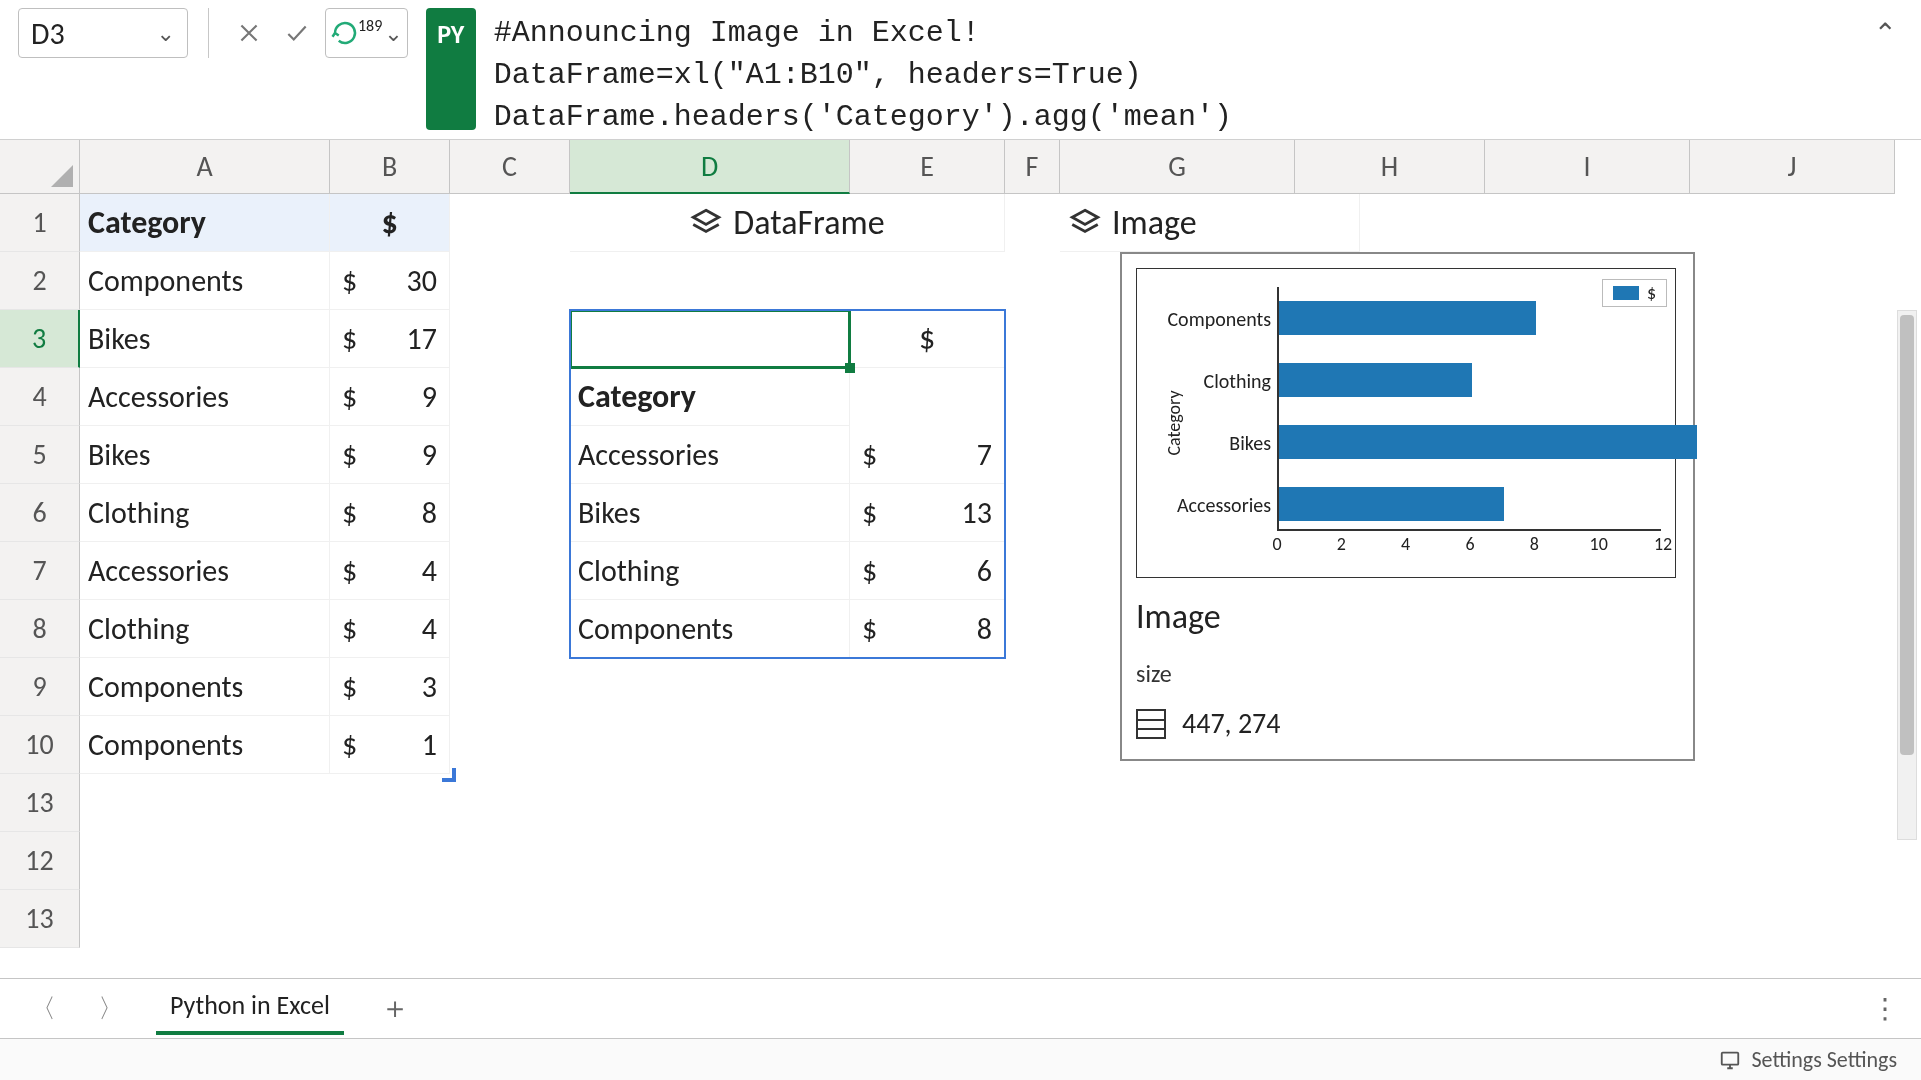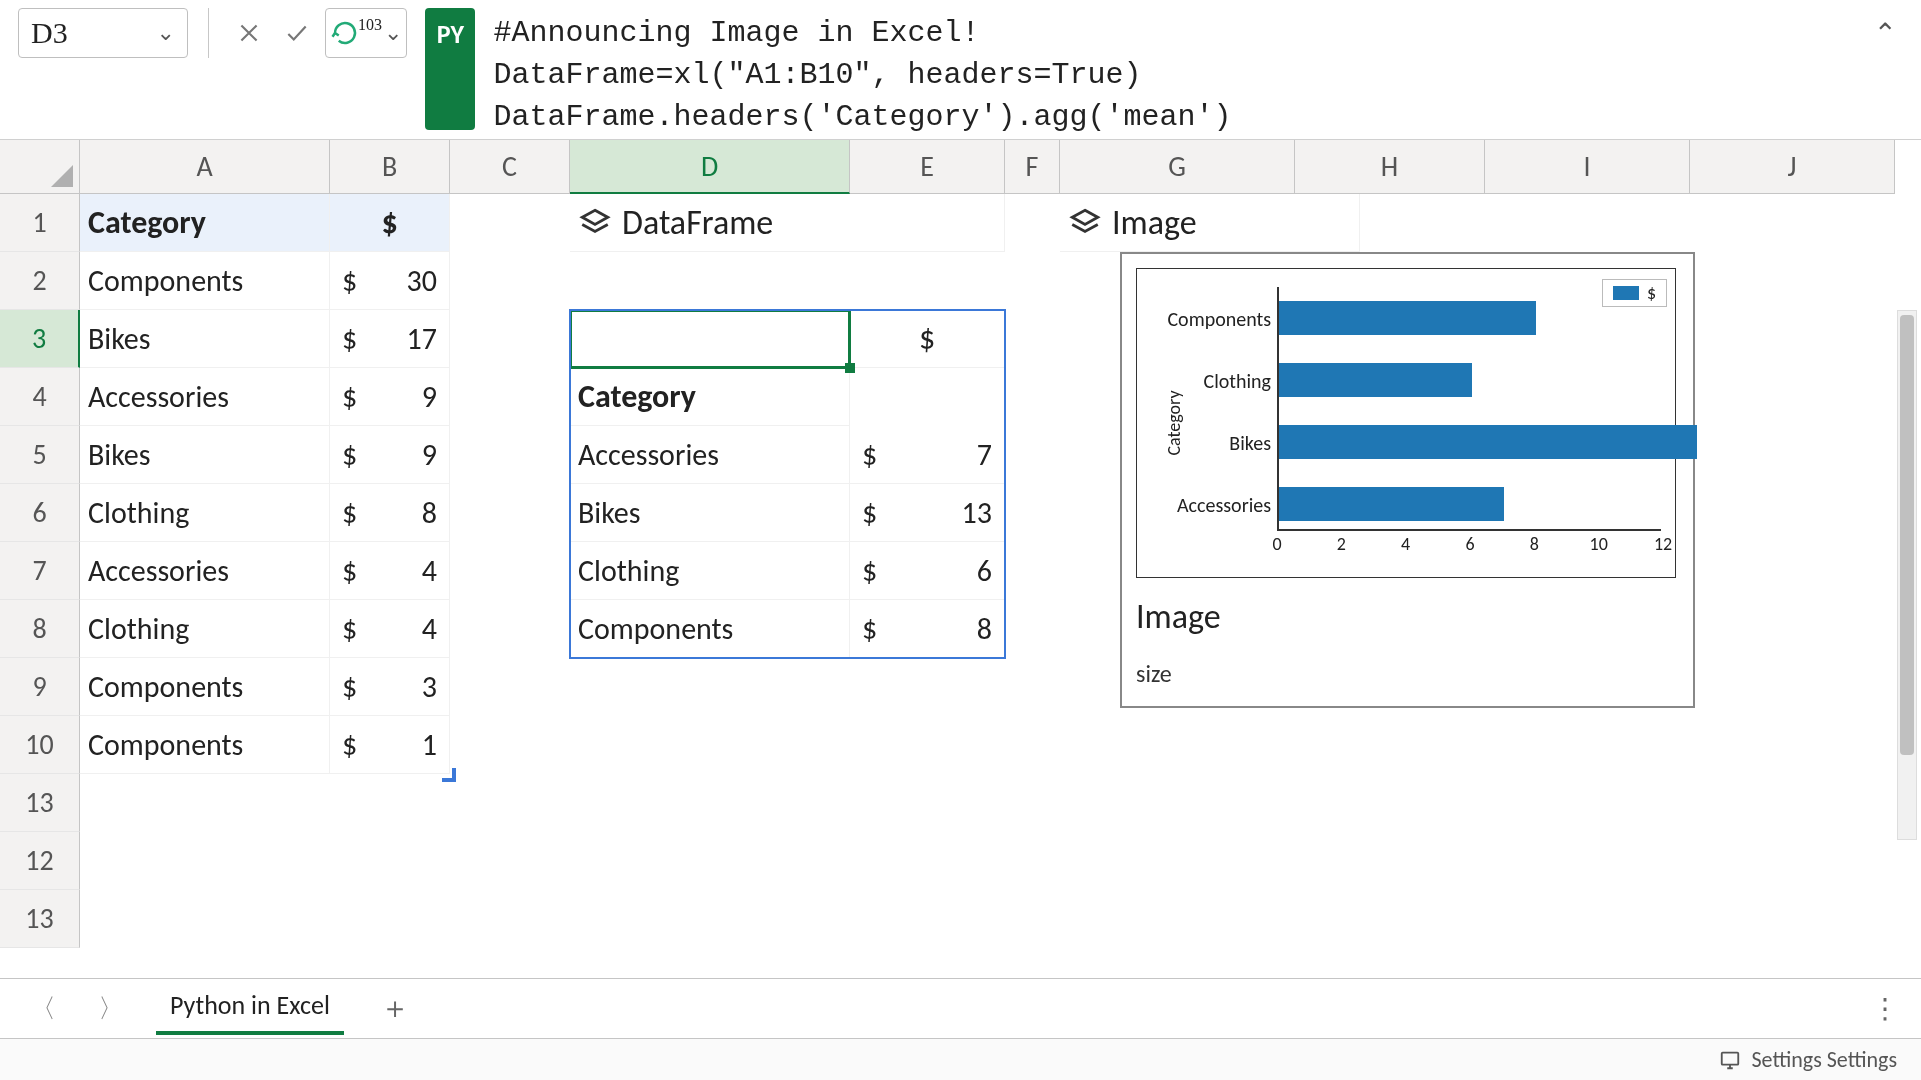--- a/index.html
+++ b/index.html
@@ -1,20 +1,20 @@
 <!DOCTYPE html>
 <html><head>
 <meta charset="utf-8">
 <style>
   * { box-sizing: border-box; margin: 0; padding: 0; }
   html, body { width: 1921px; height: 1080px; font-family: "Segoe UI", Calibri, Arial, sans-serif; background: #fff; color: #222; overflow: hidden; }
 
   
   .formula-bar { display: flex; align-items: stretch; padding: 8px 18px 8px 18px; border-bottom: 1px solid #d0d0d0; height: 140px; position: relative; }
-  .name-box-wrap { display:flex; align-items:flex-start; gap:8px;font-family:Liberation Serif, serif; }
+  .name-box-wrap { display:flex; align-items:flex-start; gap:8px; }
   .name-box { width: 170px; height: 50px; border: 1px solid #bfbfbf; border-radius: 4px; display:flex; align-items:center; padding:0 12px; font-size: 30px; justify-content:space-between; background:#fff; }
   .chev { font-size: 22px; color:#555; }
   .sep-vert { width:1px; height:50px; background:#c7c7c7; margin:0 12px; }
   .fb-btn { width:40px; height:50px; display:flex; align-items:center; justify-content:center; color:#666; font-size:26px; }
   .fb-btn svg { width:26px; height:26px; }
   .fb-group { display:flex; align-items:center; border:1px solid #bfbfbf; border-radius:4px; height:50px; padding:0 4px; margin-right:18px; }
   .py-badge { width:50px; height:122px; background:#107c41; color:#fff; font-size:26px; font-weight:600; display:flex; align-items:flex-start; justify-content:center; padding-top:10px; border-radius:4px; margin-right:18px; }
   .code-area { font-family: Consolas, "Courier New", monospace; font-size:30px; line-height:42px; white-space:pre; flex:1; padding-top:4px; }
   .collapse-chev { position:absolute; right:24px; top:16px; font-size:28px; color:#555; }
 
@@ -101,21 +101,21 @@
     </div>
     <div class="fb-btn">
       <svg viewBox="0 0 24 24">
           <path d="M4 13l5 5L20 6" stroke="#777" stroke-width="2" fill="none"></path>
         </svg>
     </div>
     <div class="fb-group">
       <svg viewBox="0 0 24 24" width="30" height="30">
           <path d="M4 12a8 8 0 1 1 3 6.2M4 12l-2 3M4 12l3 2" stroke="#2a7" stroke-width="2" fill="none"></path>
         </svg>
-      <span style="font-size:16px; position:relative; top:-8px; left:-2px;">103</span>
+      <span style="font-size:16px; position:relative; top:-8px; left:-2px;">189</span>
       <span class="chev">⌄</span>
     </div>
   </div>
   <div class="py-badge">PY</div>
   <div class="code-area"><span>#Announcing Image in Excel!</span>
 <span>DataFrame=xl("A1:B10", headers=True)</span>
 <span>DataFrame.headers('Category').agg('mean')</span></div>
   <div class="collapse-chev">⌃</div>
 </div>
 
@@ -212,21 +212,21 @@
         </div>
       </div>
       <div class="cell " style="left: 0px; top: 522px; width: 250px;">Components</div>
       <div class="cell " style="left: 250px; top: 522px; width: 120px;">
         <div class="money">
           <span>$</span>
           <span>1</span>
         </div>
       </div>
       <div class="corner-marker" style="left: 362px; top: 574px;"></div>
-      <div class="cell" style="left: 490px; top: 0px; width: 435px;">
+      <div class="cell" style="left: 490px; top: 0px; width: 435px; justify-content: center;">
         <div class="rich-label">
           <svg viewBox="0 0 24 24">
             <path d="M12 3l9 5-9 5-9-5 9-5zM3 13l9 5 9-5" fill="none" stroke="#333" stroke-width="2"></path>
           </svg>
           <span>DataFrame</span>
         </div>
       </div>
       <div class="cell" style="left: 980px; top: 0px; width: 300px;">
         <div class="rich-label">
           <svg viewBox="0 0 24 24">
@@ -292,20 +292,24 @@
           <div class="tickx" style="left: 140px;">0</div>
           <div class="tickx" style="left: 204.333px;">2</div>
           <div class="tickx" style="left: 268.667px;">4</div>
           <div class="tickx" style="left: 333px;">6</div>
           <div class="tickx" style="left: 397.333px;">8</div>
           <div class="tickx" style="left: 461.667px;">10</div>
           <div class="tickx" style="left: 526px;">12</div>
         </div>
         <div class="card-title">Image</div>
         <div class="card-sub">size</div>
+        <div class="size-row">
+          <span class="size-ico"></span>
+          <span>447, 274</span>
+        </div>
       </div>
     </div>
 
   <div class="vscroll">
     <div class="vthumb"></div>
   </div>
 </div>
 
 <div class="tab-bar">
   <div class="nav-arrow">〈</div>

